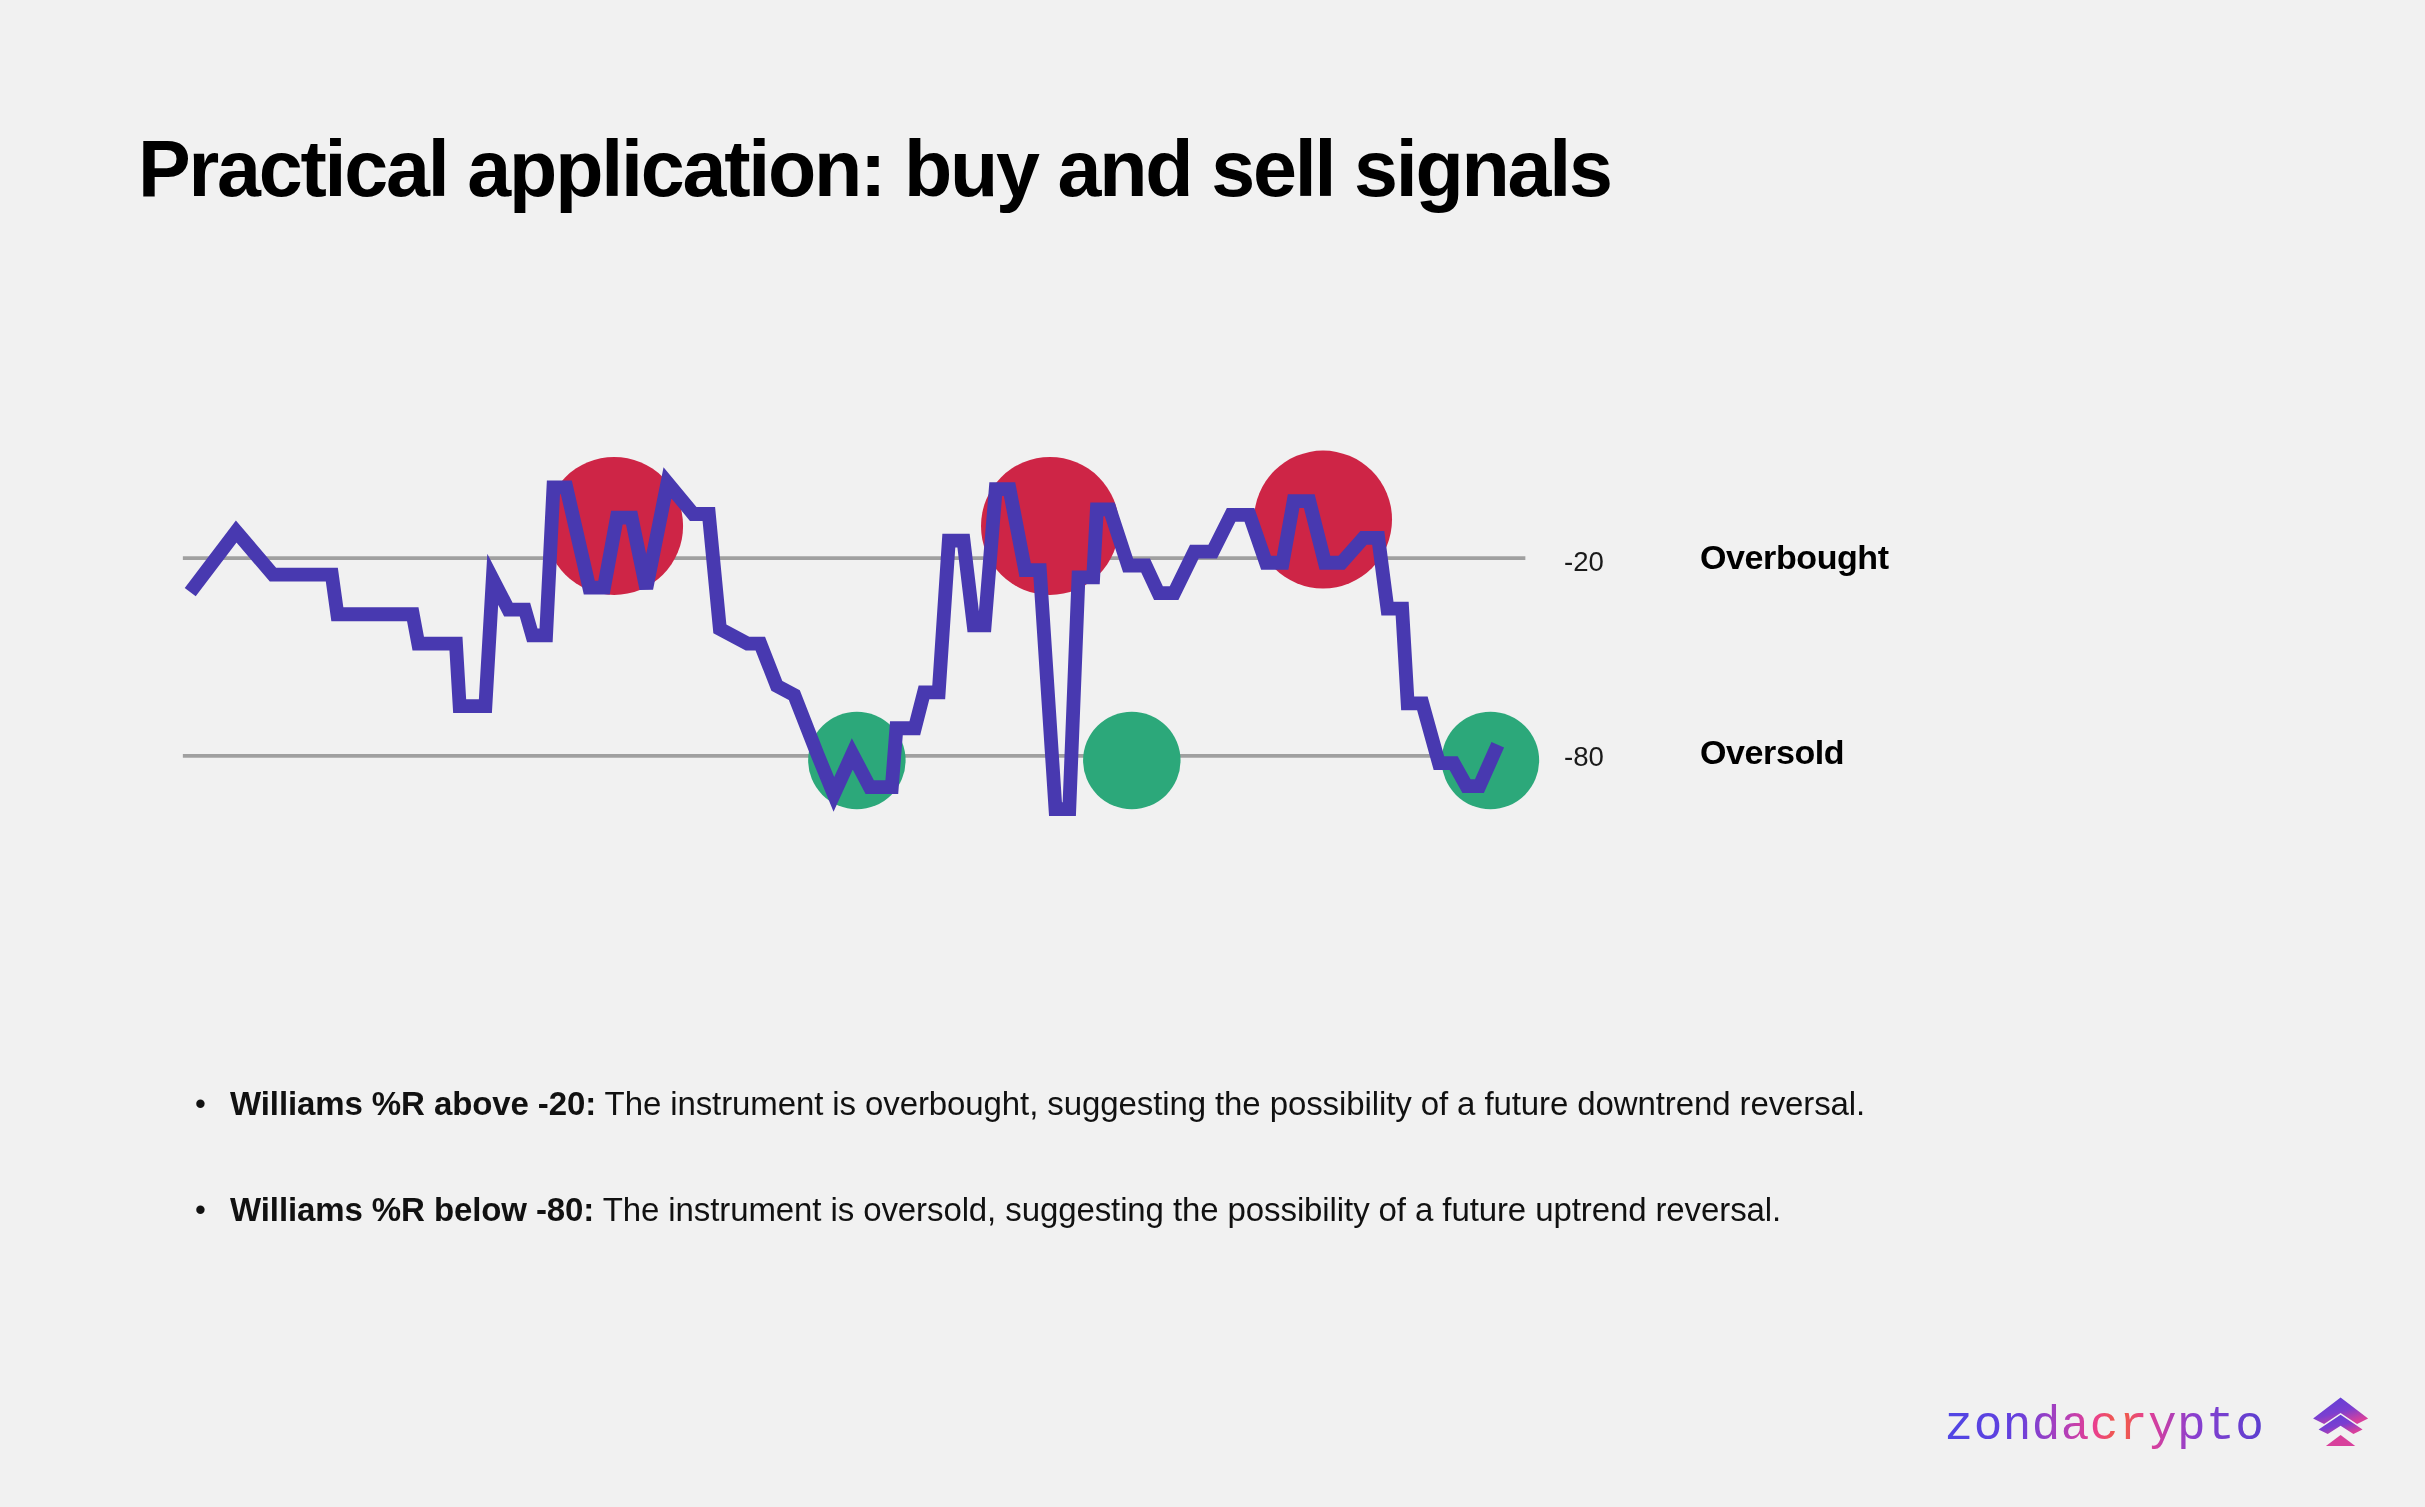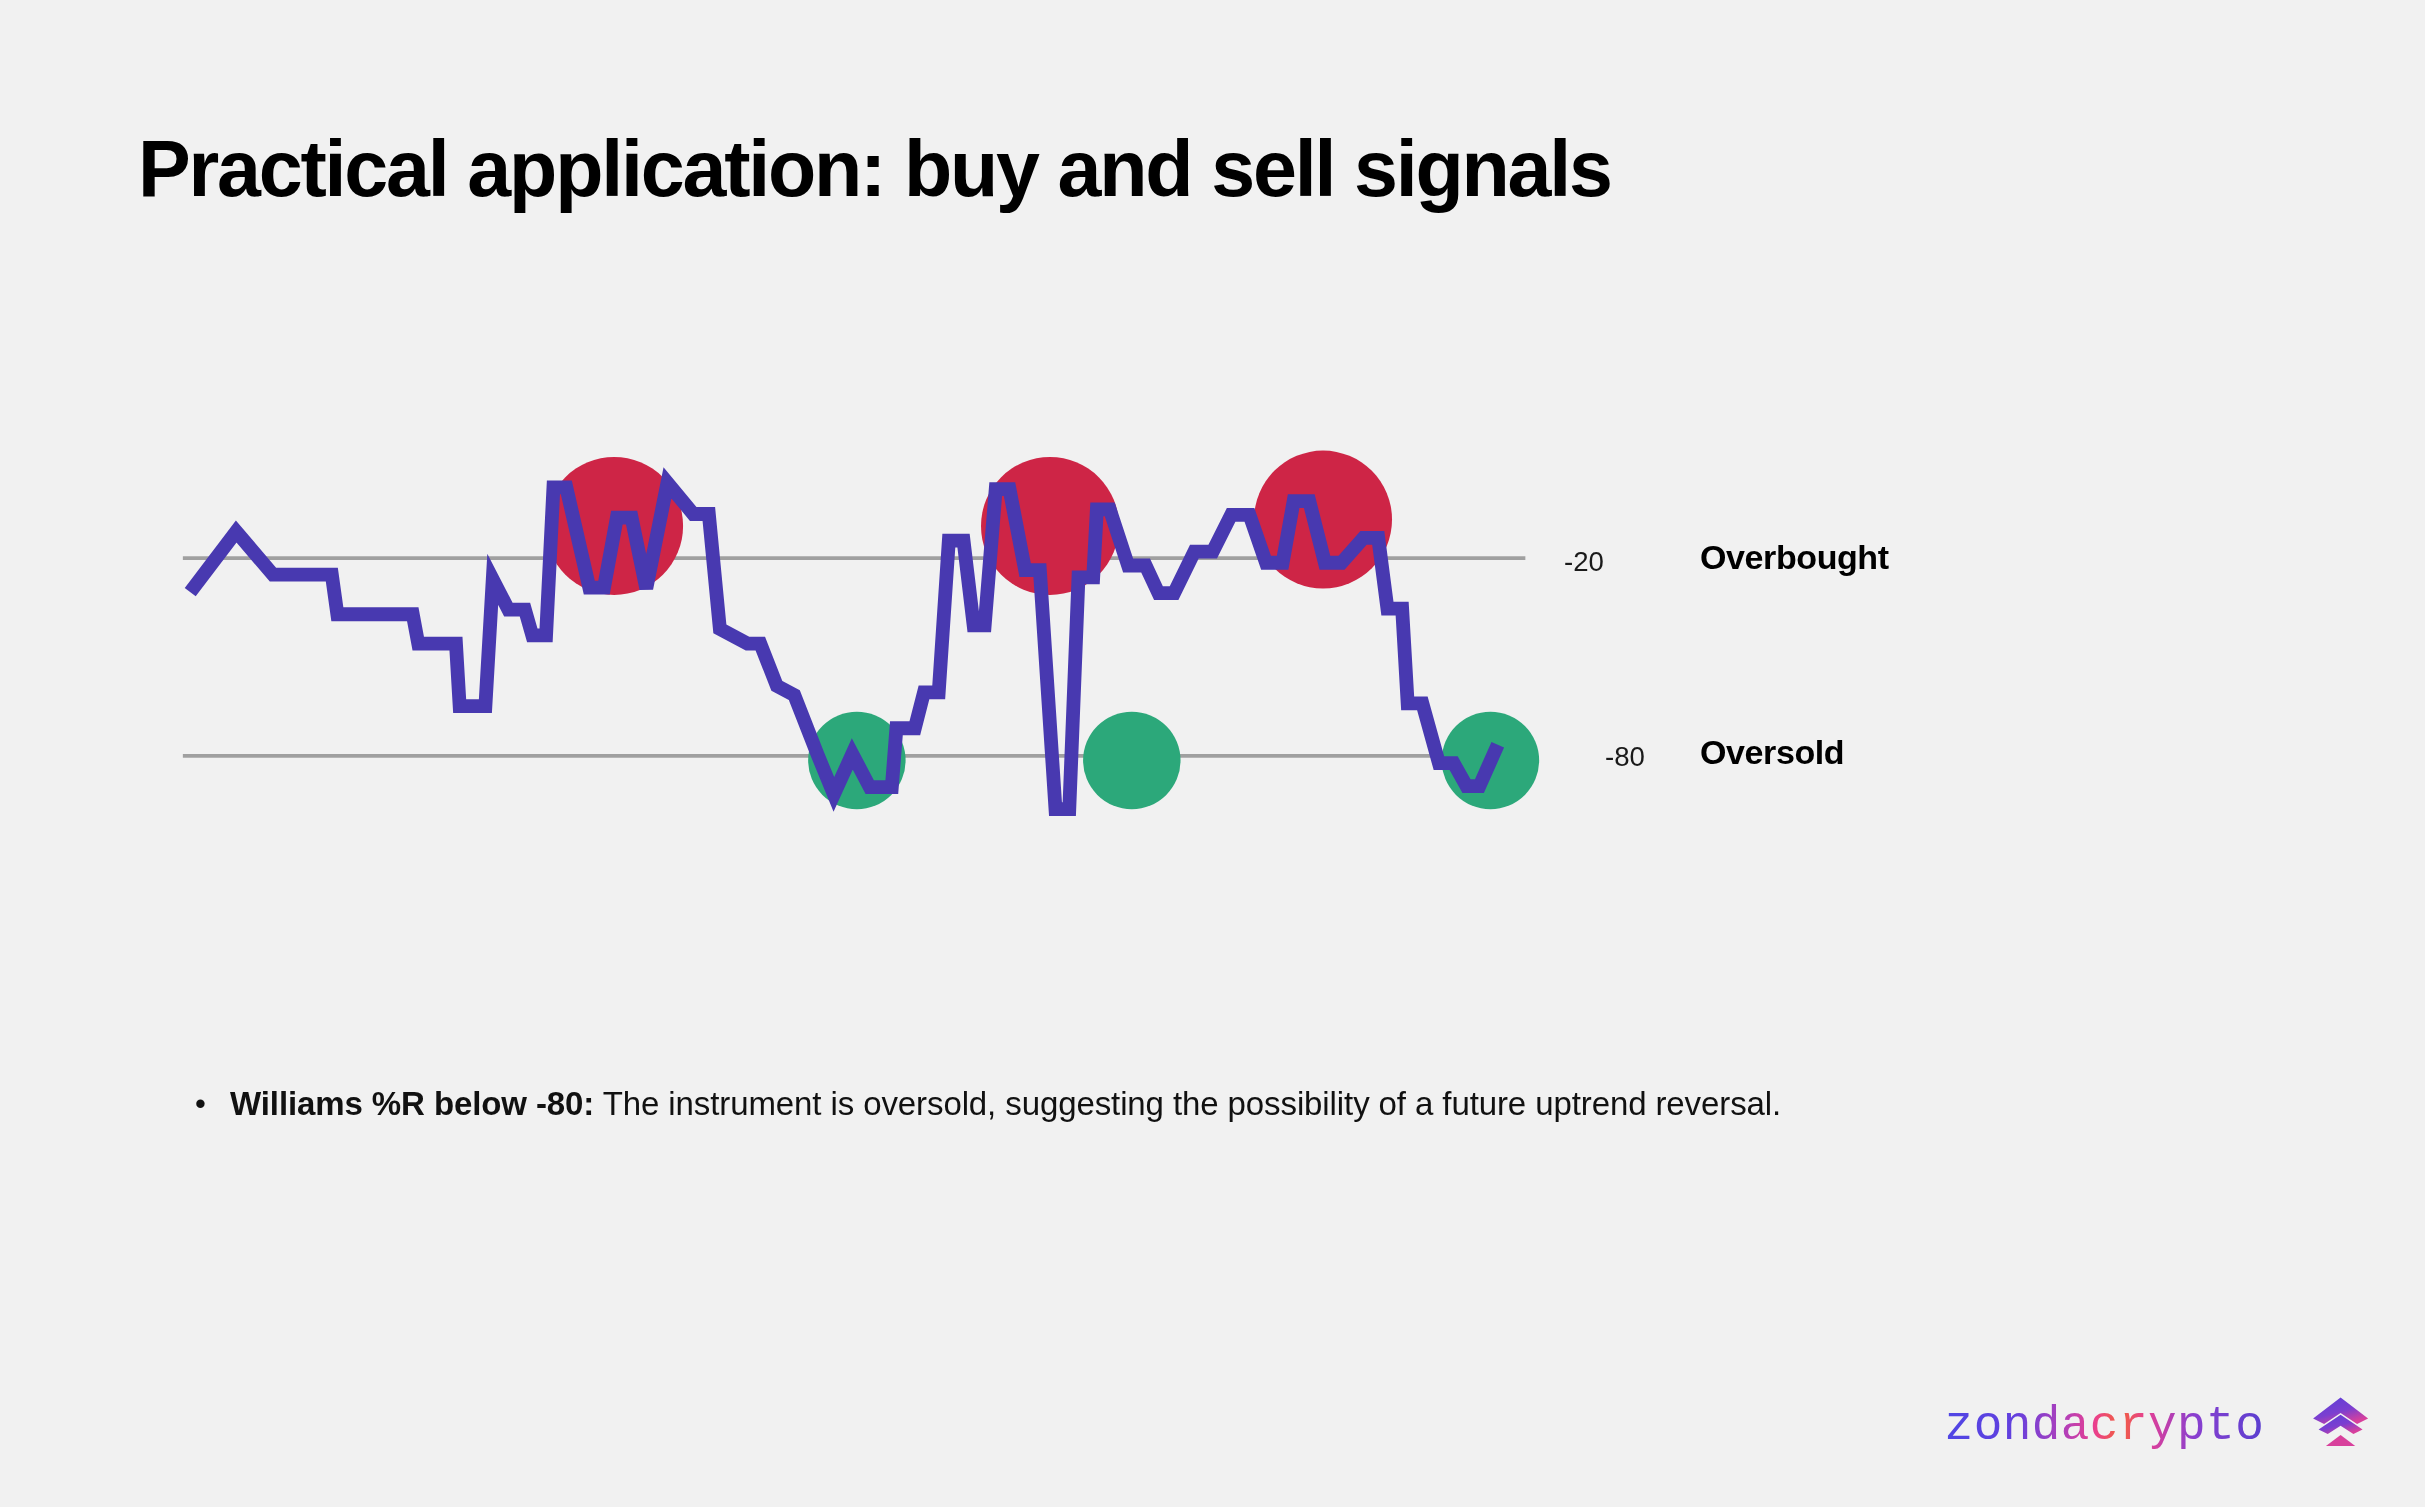--- a/index.html
+++ b/index.html
@@ -58,21 +58,21 @@
   .zone-label {
     position: absolute;
     font-size: 34px;
     font-weight: 700;
     color: #000000;
     letter-spacing: -0.4px;
     white-space: nowrap;
     text-align: center;
   }
   .axis-label-overbought { left: 1556px; top: 546px; }
-  .axis-label-oversold   { left: 1556px; top: 741px; margin-left: 41px; }
+  .axis-label-oversold   { left: 1556px; top: 741px; }
   .zone-label-overbought { left: 1692px; top: 538px; }
   .zone-label-oversold   { left: 1692px; top: 733px; }
 
   
   .interpretation-heading {
     position: absolute;
     left: 162px;
     top: 962px;
     font-size: 32px;
     font-weight: 700;
@@ -238,20 +238,23 @@
 
     <div class="axis-label axis-label-overbought">-20</div>
     <div class="axis-label axis-label-oversold">-80</div>
     <div class="zone-label zone-label-overbought">Overbought</div>
     <div class="zone-label zone-label-oversold">Oversold</div>
   </div>
 
 
   <ul class="bullet-list">
     <li class="bullet-item">
+      <span class="bullet-term">Williams %R above -20:</span><span class="bullet-rest"> The instrument is overbought, suggesting the possibility of a future downtrend reversal.</span>
+    </li>
+    <li class="bullet-item">
       <span class="bullet-term">Williams %R below -80:</span><span class="bullet-rest"> The instrument is oversold, suggesting the possibility of a future uptrend reversal.</span>
     </li>
   </ul>
 
   <div class="logo">
     <svg width="432" height="66" viewBox="0 0 470 72">
       <defs>
         <linearGradient id="zgrad" x1="0" y1="0" x2="1" y2="0">
           <stop offset="0%" stop-color="#4f46e5"></stop>
           <stop offset="22%" stop-color="#6340de"></stop>

